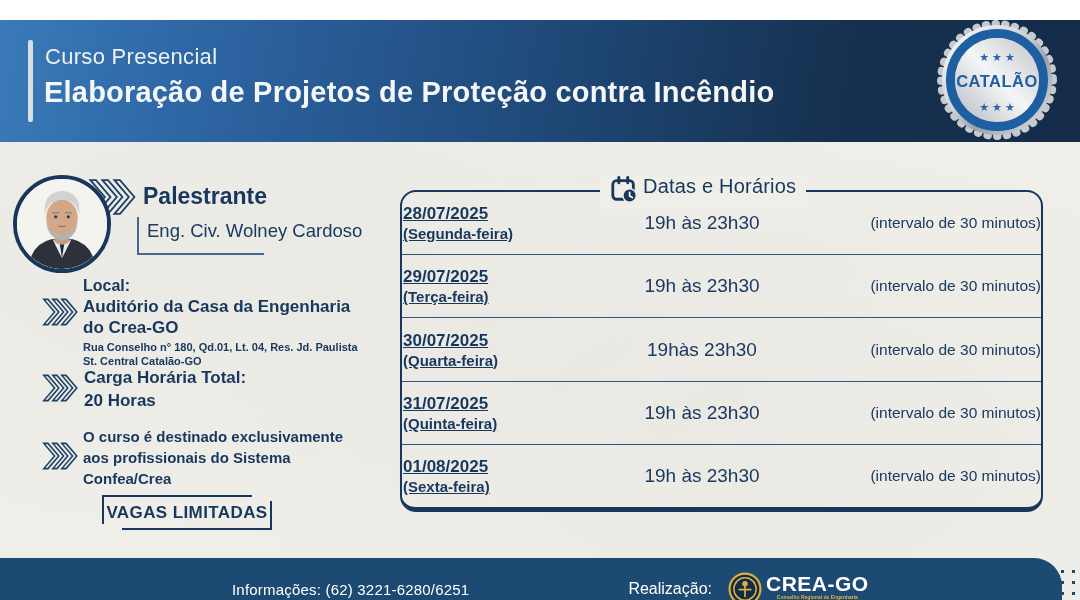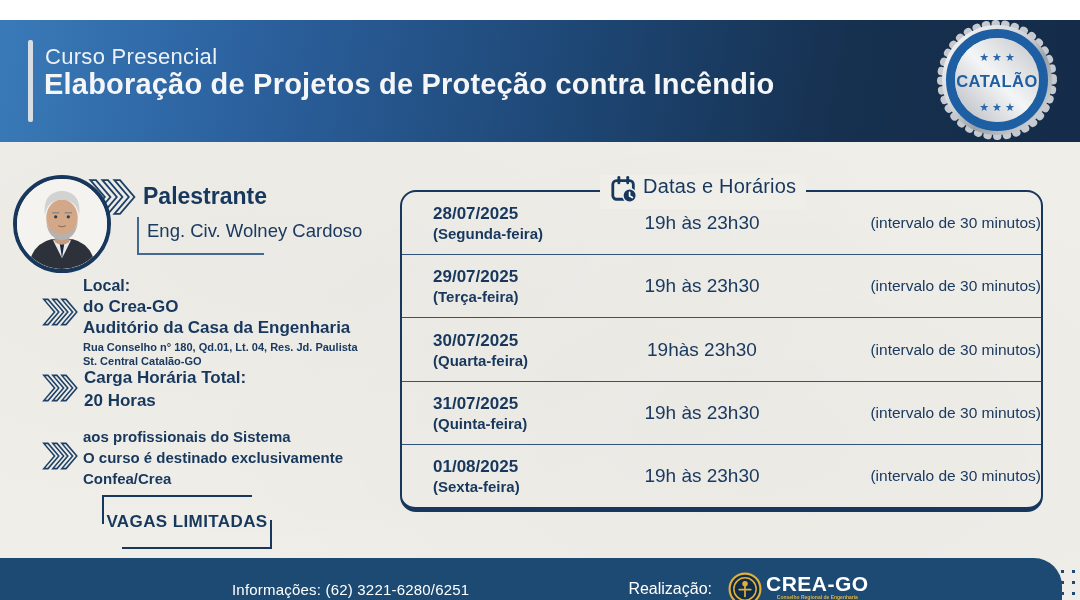--- a/index.html
+++ b/index.html
@@ -13,21 +13,21 @@
       #efeee9;
     margin-top: 20px;
   }
   
   .header {
     position:absolute; left:0; top:0; width:1080px; height:122px;
     background:linear-gradient(100deg,#3a7ab8 0%, #2c62a0 22%, #1d4572 55%, #16304f 78%, #142c49 100%);
   }
   .accent-bar { position:absolute; left:28px; top:20px; width:5px; height:82px; background:#d9dee4; border-radius:2px; }
   .kicker { position:absolute; left:45px; top:24px; font-size:22px; color:#eef2f6; font-weight:400; letter-spacing:0.3px; }
-  .h-title { position:absolute; left:44px; top:48px; font-size:29px; color:#f4f6f8; font-weight:bold; letter-spacing:0.2px; }
+  .h-title { position:absolute; left:44px; top:56px; font-size:29px; color:#f4f6f8; font-weight:bold; letter-spacing:0.2px; }
   .badge-wrap { position:absolute; left:933px; top:-2px; width:128px; height:128px; }
   
   .avatar {
     position:absolute; left:13px; top:155px; width:98px; height:98px; border-radius:50%;
     border:4px solid #17375c; overflow:hidden; background:#f7f6f3; z-index:3;
   }
   .chev-lg { position:absolute; left:88px; top:155px; z-index:2; }
   .chev-sm { position:absolute; z-index:2; }
   .speaker-heading { position:absolute; left:143px; top:163px; font-size:23px; font-weight:bold; color:#17375c; }
   .name-bracket { position:absolute; left:137px; top:197px; width:127px; height:38px;
@@ -37,21 +37,21 @@
   .sec-local { left:83px; top:256px; width:280px; }
   .lbl { font-size:16px; font-weight:bold; line-height:20px; }
   .venue { font-size:17px; font-weight:bold; line-height:21px; }
   .addr { font-size:11px; font-weight:bold; line-height:13.5px; color:#1b3a60; }
   .addr-wrap { margin-top:3px; }
   .sec-carga { left:84px; top:347px; }
   .carga-lbl { font-size:17px; font-weight:bold; line-height:22px; }
   .carga-val { font-size:17px; font-weight:bold; margin-top:2px; }
   .sec-aud { left:83px; top:406px; font-size:15px; font-weight:bold; line-height:21px; }
   .cta {
-    position:absolute; left:102px; top:475px; width:170px; height:54px;
+    position:absolute; left:102px; top:475px; width:170px; height:35px;
     display:flex; align-items:center; justify-content:center;
     font-size:17px; font-weight:bold; color:#17375c; letter-spacing:0.4px;
   }
   .cta::before { content:""; position:absolute; left:0; top:0; width:148px; height:27px;
     border-top:2.5px solid #17375c; border-left:2.5px solid #17375c; }
   .cta::after { content:""; position:absolute; right:0; bottom:0; width:148px; height:27px;
     border-bottom:2.5px solid #17375c; border-right:2.5px solid #17375c; }
   
   .schedule {
     position:absolute; left:400px; top:170px; width:643px; height:322px;
@@ -59,21 +59,21 @@
     display:flex; flex-direction:column;
   }
   .legend {
     position:absolute; left:198px; top:-17px; height:34px; padding:0 10px;
     background:#efeee9; display:flex; align-items:flex-start; gap:5px;
   }
   .legend-title { font-size:20px; color:#17375c; letter-spacing:0.2px; }
   .s-row { flex:1; display:grid; grid-template-columns:190px 220px 1fr; align-items:center;
     border-bottom:1.5px solid #33547a; }
   .s-row:last-child { border-bottom:none; }
-  .s-date { padding-left:31px; color:#17375c; }
+  .s-date { padding-left:1px; color:#17375c;text-decoration:underline; }
   .s-date .date { font-size:17px; font-weight:bold; line-height:21px; }
   .s-date .weekday { font-size:15px; font-weight:bold; line-height:19px; }
   .s-time { text-align:center; font-size:19px; color:#1b3a60; }
   .s-interval { padding-left:15px; font-size:15.5px; color:#1b3a60;text-align:right; }
   
   .footer-bar {
     position:absolute; left:0; top:538px; width:1062px; height:62px;
     background:#1d4a72; border-top-right-radius:28px;
     display:flex; align-items:center; color:#fff;
   }
@@ -153,22 +153,22 @@
 
   <svg class="chev-sm" style="left:42px; top:276px;" width="36" height="32" viewBox="0 0 60 48">
     <g fill="none" stroke="#1d4066" stroke-width="2.6">
       <path d="M3 3 h7 l18 21 -18 21 h-7 l18 -21 z"></path>
       <path d="M18 3 h7 l18 21 -18 21 h-7 l18 -21 z"></path>
       <path d="M33 3 h7 l18 21 -18 21 h-7 l18 -21 z"></path>
     </g>
   </svg>
   <div class="sec sec-local">
     <div class="lbl">Local:</div>
+    <div class="venue">Auditório da Casa da Engenharia</div>
     <div class="venue">do Crea-GO</div>
-    <div class="venue">Auditório da Casa da Engenharia</div>
     <div class="addr-wrap">
       <div class="addr">Rua Conselho n° 180, Qd.01, Lt. 04, Res. Jd. Paulista</div>
       <div class="addr">St. Central Catalão-GO</div>
     </div>
   </div>
 
   <svg class="chev-sm" style="left:42px; top:352px;" width="36" height="32" viewBox="0 0 60 48">
     <g fill="none" stroke="#1d4066" stroke-width="2.6">
       <path d="M3 3 h7 l18 21 -18 21 h-7 l18 -21 z"></path>
       <path d="M18 3 h7 l18 21 -18 21 h-7 l18 -21 z"></path>
@@ -181,22 +181,22 @@
   </div>
 
   <svg class="chev-sm" style="left:42px; top:420px;" width="36" height="32" viewBox="0 0 60 48">
     <g fill="none" stroke="#1d4066" stroke-width="2.6">
       <path d="M3 3 h7 l18 21 -18 21 h-7 l18 -21 z"></path>
       <path d="M18 3 h7 l18 21 -18 21 h-7 l18 -21 z"></path>
       <path d="M33 3 h7 l18 21 -18 21 h-7 l18 -21 z"></path>
     </g>
   </svg>
   <div class="sec sec-aud">
+    <div>O curso é destinado exclusivamente</div>
     <div>aos profissionais do Sistema</div>
-    <div>O curso é destinado exclusivamente</div>
     <div>Confea/Crea</div>
   </div>
 
   <div class="cta">
     <span>VAGAS LIMITADAS</span>
   </div>
 
   <div class="schedule">
     <div class="legend">
       <svg width="28" height="28" viewBox="0 0 30 30">

